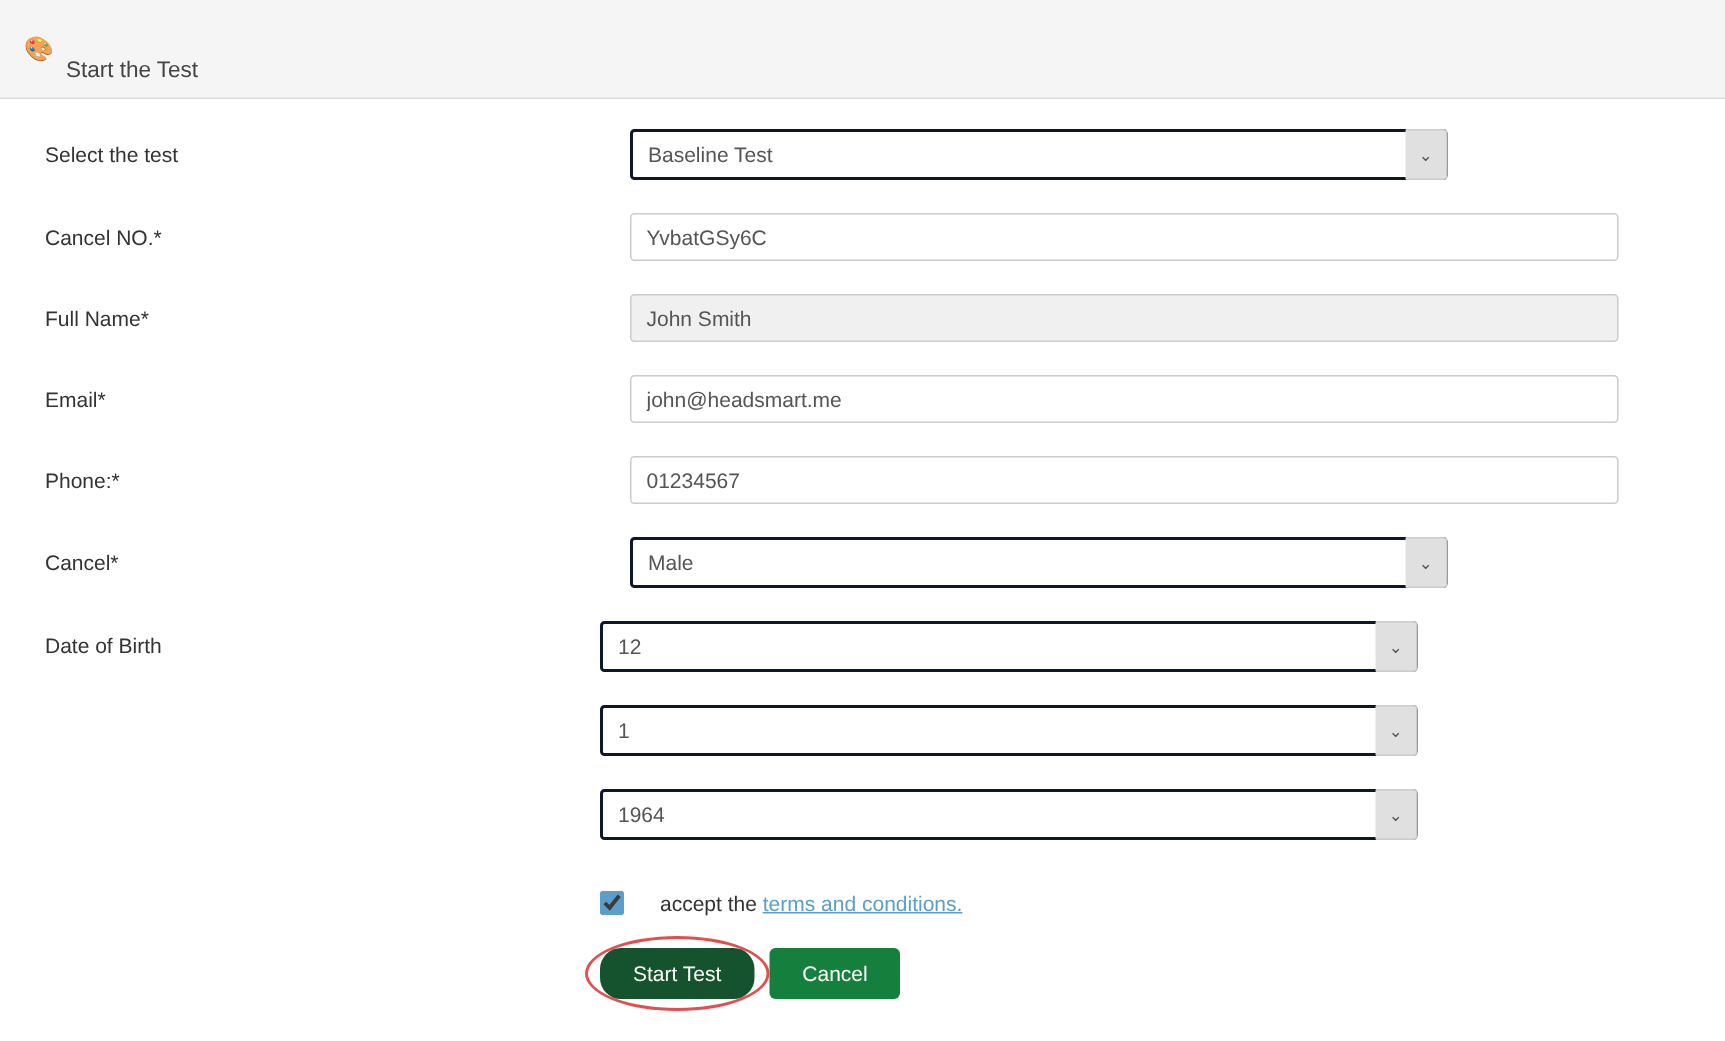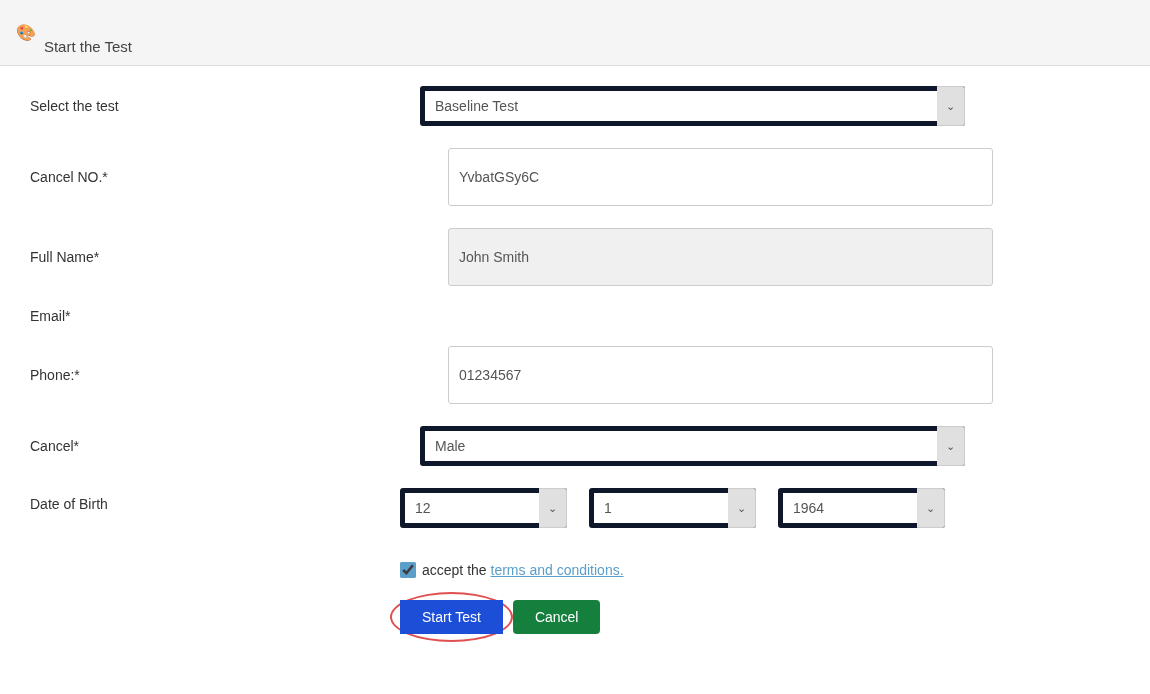--- a/index.html
+++ b/index.html
@@ -37,42 +37,41 @@
       margin-bottom: 22px;
       gap: 20px;
     }
     .form-label {
       width: 370px;
       font-size: 14px;
       color: #333;
       flex-shrink: 0;
     }
     .form-control {
-      width: 545px;
-      padding: 20px 10px;
+      width: 659px;
+      padding: 7px 10px;
       border: 1px solid #ccc;
       border-radius: 3px;
       font-size: 14px;
       color: #555;
       background: #fff;
       outline: none;
-      margin-left: 28px;
     }
     .form-control.readonly-field {
       background: #f0f0f0;
       color: #555;
     }
     .select-wrapper {
       position: relative;
       width: 545px;
     }
     .select-wrapper select {
       width: 100%;
       padding: 7px 10px;
-      border: 5px solid #0f172a;
+      border: 2px solid #0f172a;
       border-radius: 3px;
       font-size: 14px;
       color: #555;
       background: #fff;
       appearance: none;
       -webkit-appearance: none;
       cursor: pointer;
     }
     .select-arrow {
       position: absolute;
@@ -98,28 +97,30 @@
     }
     .dob-label {
       width: 370px;
       font-size: 14px;
       color: #333;
       flex-shrink: 0;
       padding-top: 8px;
     }
     .dob-selects {
       display: flex;
+      flex-direction: column;
       gap: 22px;
       width: 545px;
     }
     .checkbox-row {
       display: flex;
       align-items: center;
       margin-left: 370px;
       margin-bottom: 22px;
+      gap: 18px;
     }
     .checkbox-row input[type="checkbox"] {
       margin-right: 6px;
       width: 16px;
       height: 16px;
       accent-color: #5a9ec9;
       border: 2px dashed #5a9ec9;
     }
     .checkbox-label {
       font-size: 14px;
@@ -129,24 +130,24 @@
       color: #5a9ec9;
       text-decoration: underline;
     }
     .buttons-row {
       display: flex;
       align-items: center;
       margin-left: 370px;
       gap: 10px;
     }
     .btn-start {
-      background: #1d4ed8;
+      background: #14532d;
       color: #fff;
       border: none;
-      border-radius: 0;
+      border-radius: 14px;
       padding: 9px 22px;
       font-size: 14px;
       cursor: pointer;
       position: relative;
     }
     .btn-start-wrapper {
       position: relative;
       display: inline-block;
     }
     .btn-start-wrapper::before {
@@ -197,20 +198,21 @@
     <input type="text" class="form-control" value="YvbatGSy6C" style="">
   </div>
 
   <div class="form-row">
     <div class="form-label">Full Name*</div>
     <input type="text" class="form-control readonly-field" readonly="" value="John Smith" style="">
   </div>
 
   <div class="form-row">
     <div class="form-label">Email*</div>
+    <input type="text" class="form-control" value="john@headsmart.me" style="">
   </div>
 
   <div class="form-row">
     <div class="form-label">Phone:*</div>
     <input type="text" class="form-control" value="01234567" style="">
   </div>
 
   <div class="form-row">
     <div class="form-label">Cancel*</div>
     <div class="select-wrapper">

